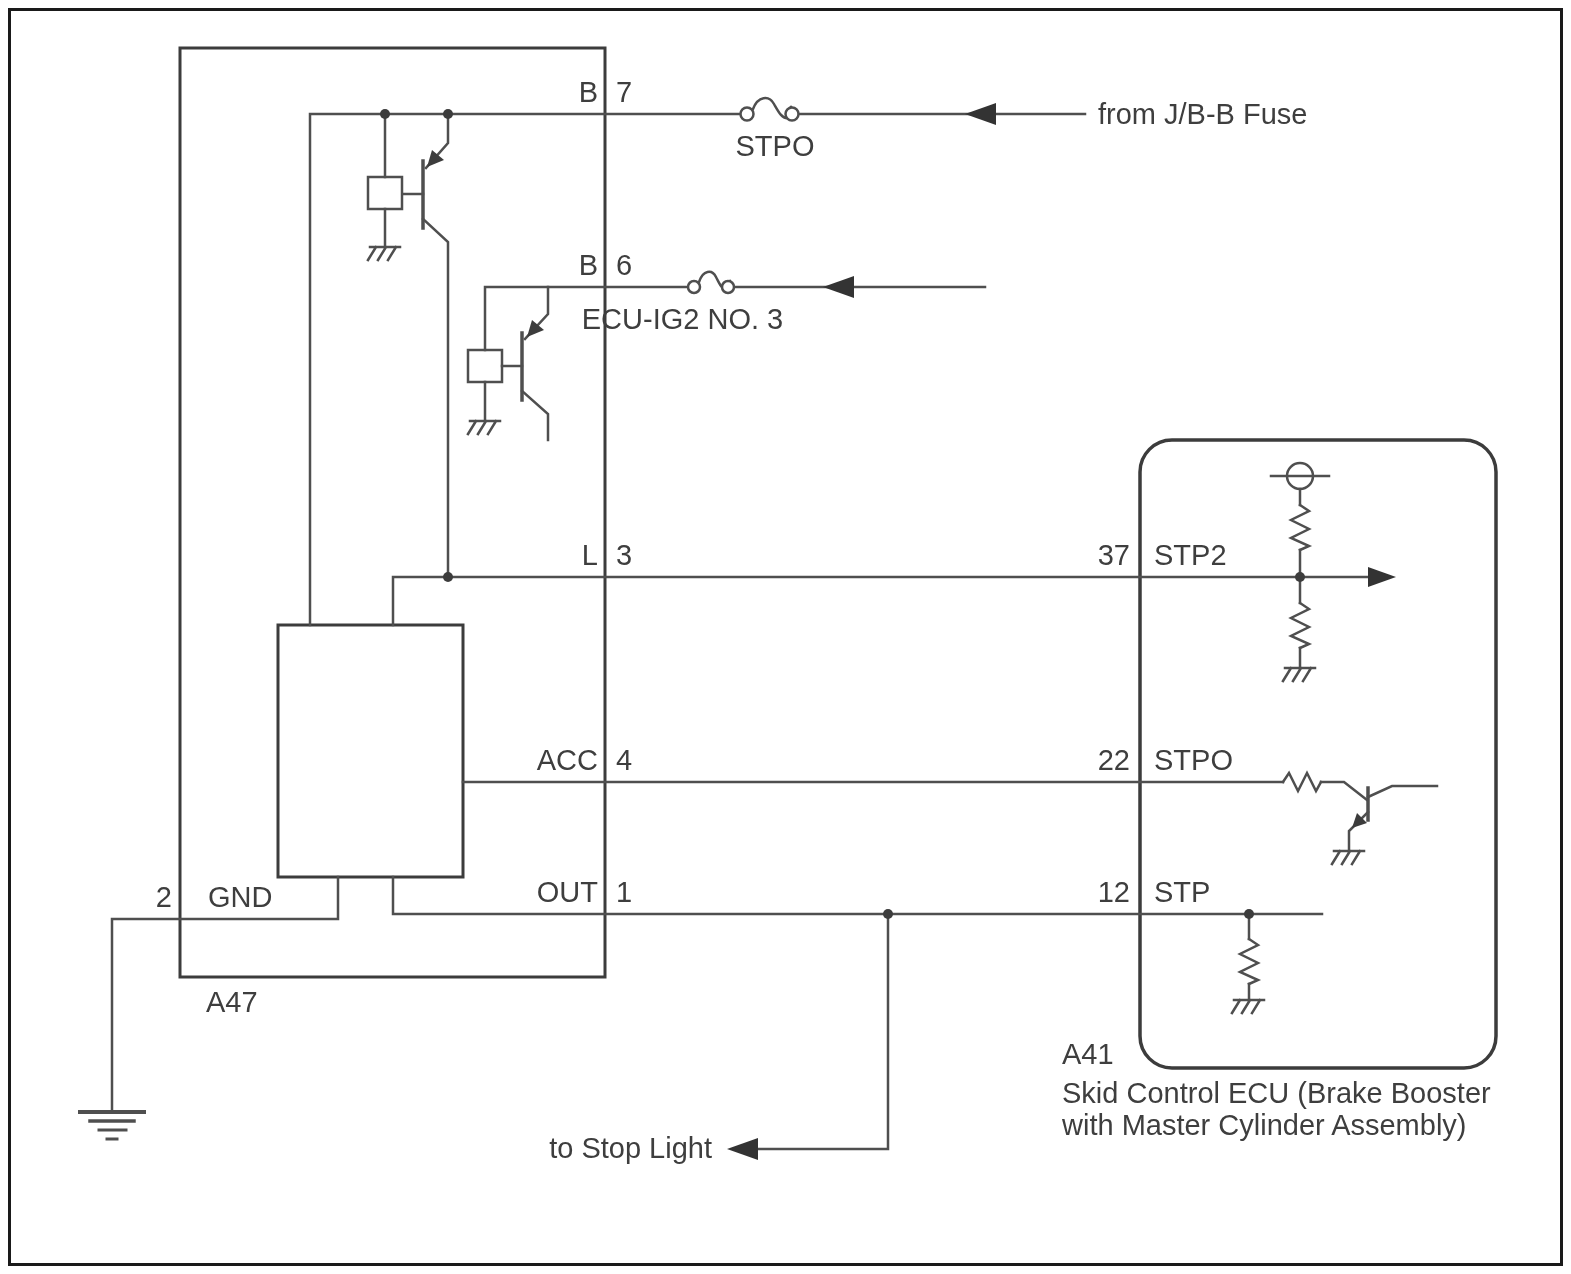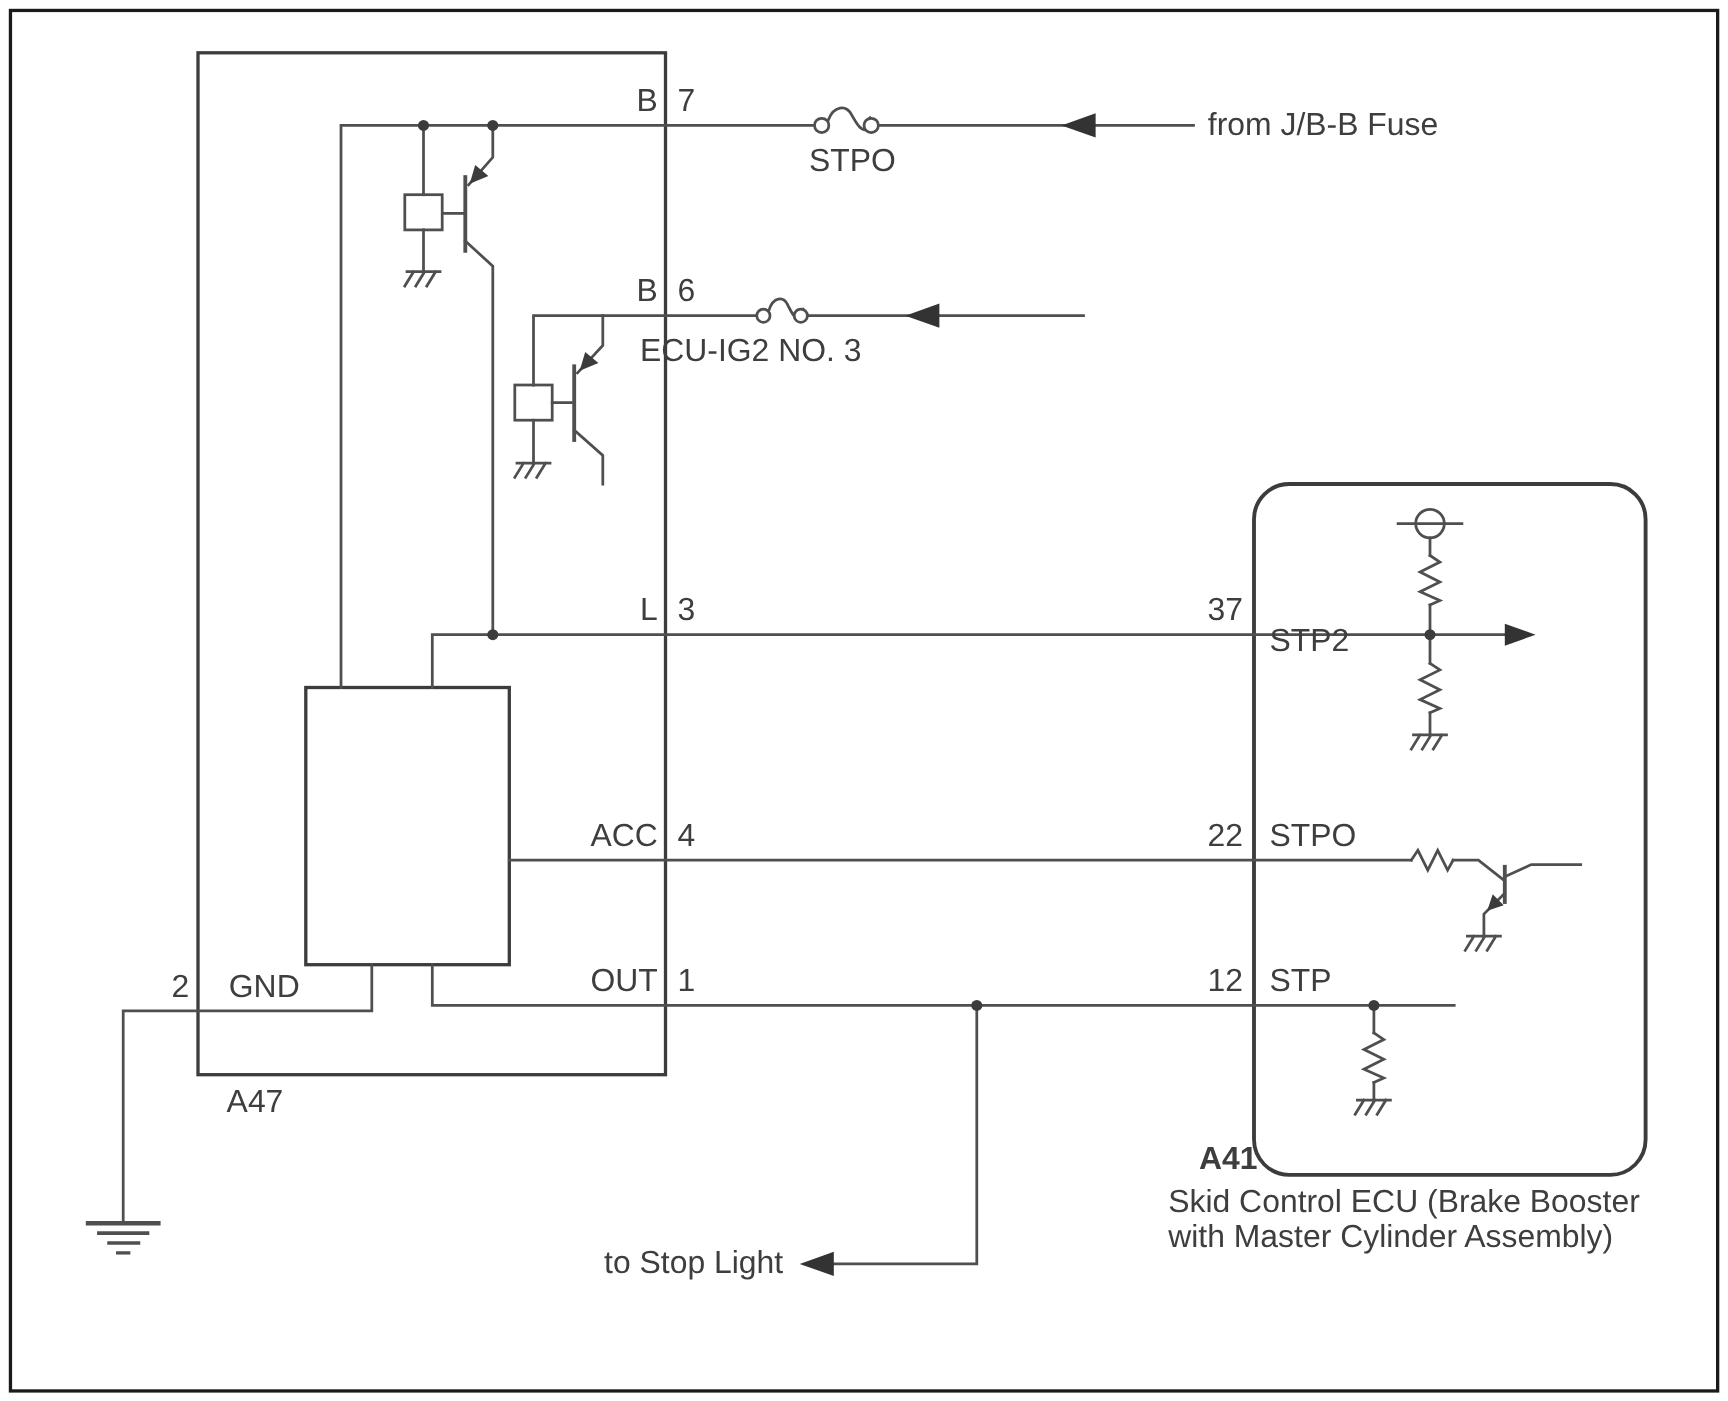--- a/index.html
+++ b/index.html
@@ -140,29 +140,29 @@
   <div class="lbl r" style="left:520px;top:537px;width:78px;">L</div>
   <div class="lbl" style="left:616px;top:537px;">3</div>
   <div class="lbl r" style="left:490px;top:742px;width:108px;">ACC</div>
   <div class="lbl" style="left:616px;top:742px;">4</div>
   <div class="lbl r" style="left:490px;top:874px;width:108px;">OUT</div>
   <div class="lbl" style="left:616px;top:874px;">1</div>
   <div class="lbl r" style="left:116px;top:879px;width:56px;">2</div>
   <div class="lbl" style="left:188px;top:879px;margin-left:20px;">GND</div>
 
   <div class="lbl r" style="left:1058px;top:537px;width:72px;">37</div>
-  <div class="lbl" style="left:1154px;top:537px;margin-top:28px;">STP2</div>
+  <div class="lbl" style="left:1154px;top:537px;">STP2</div>
   <div class="lbl r" style="left:1058px;top:742px;width:72px;">22</div>
   <div class="lbl" style="left:1154px;top:742px;">STPO</div>
   <div class="lbl r" style="left:1058px;top:874px;width:72px;">12</div>
   <div class="lbl" style="left:1154px;top:874px;">STP</div>
 
   <div class="lbl c" style="left:700px;top:128px;width:150px;">STPO</div>
   <div class="lbl c" style="left:560px;top:301px;width:245px;">ECU-IG2 NO. 3</div>
 
   <div class="lbl" style="left:1098px;top:96px;">from J/B-B Fuse</div>
   <div class="lbl r" style="left:500px;top:1130px;width:212px;">to Stop Light</div>
 
   <div class="lbl" style="left:206px;top:984px;">A47</div>
-  <div class="lbl" style="left:1090px;top:1036px;font-weight:bold;">A41</div>
+  <div class="lbl" style="left:1062px;top:1036px;">A41</div>
   <div class="lbl" style="left:1062px;top:1075px;">Skid Control ECU (Brake Booster</div>
   <div class="lbl" style="left:1062px;top:1107px;">with Master Cylinder Assembly)</div>
 </div>
 
 </body></html>

